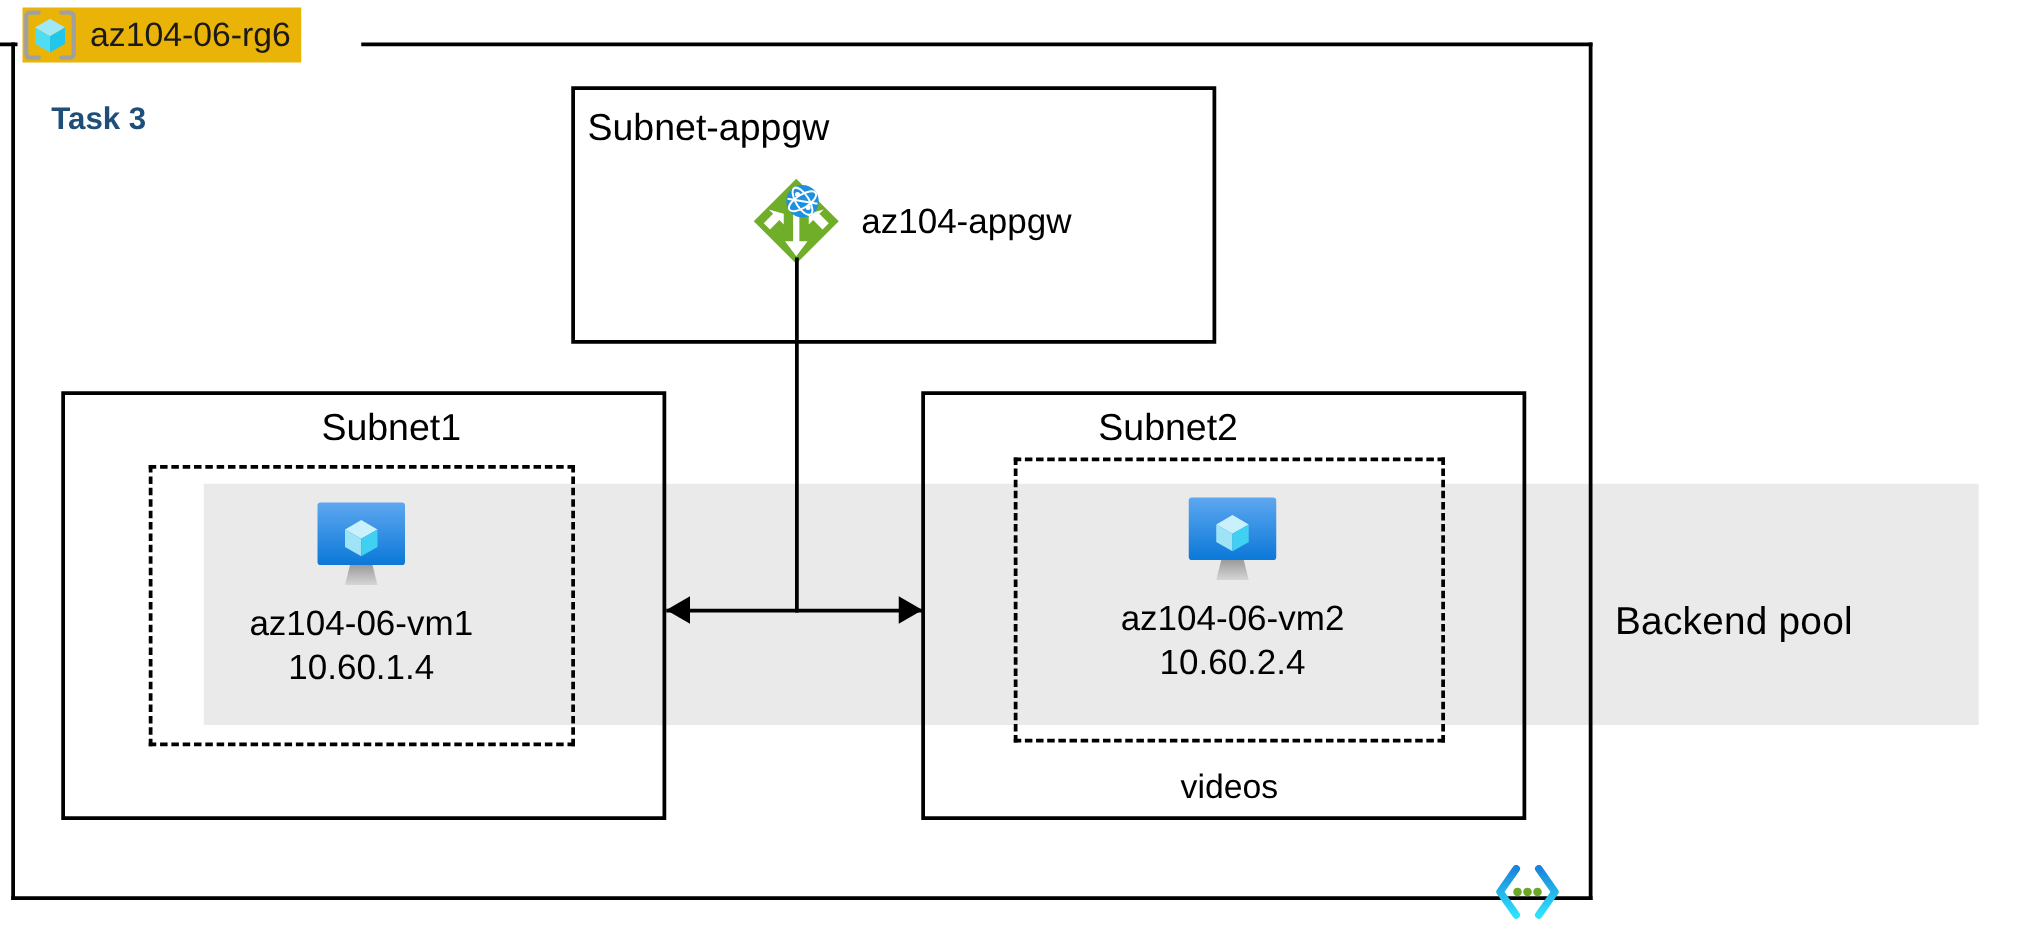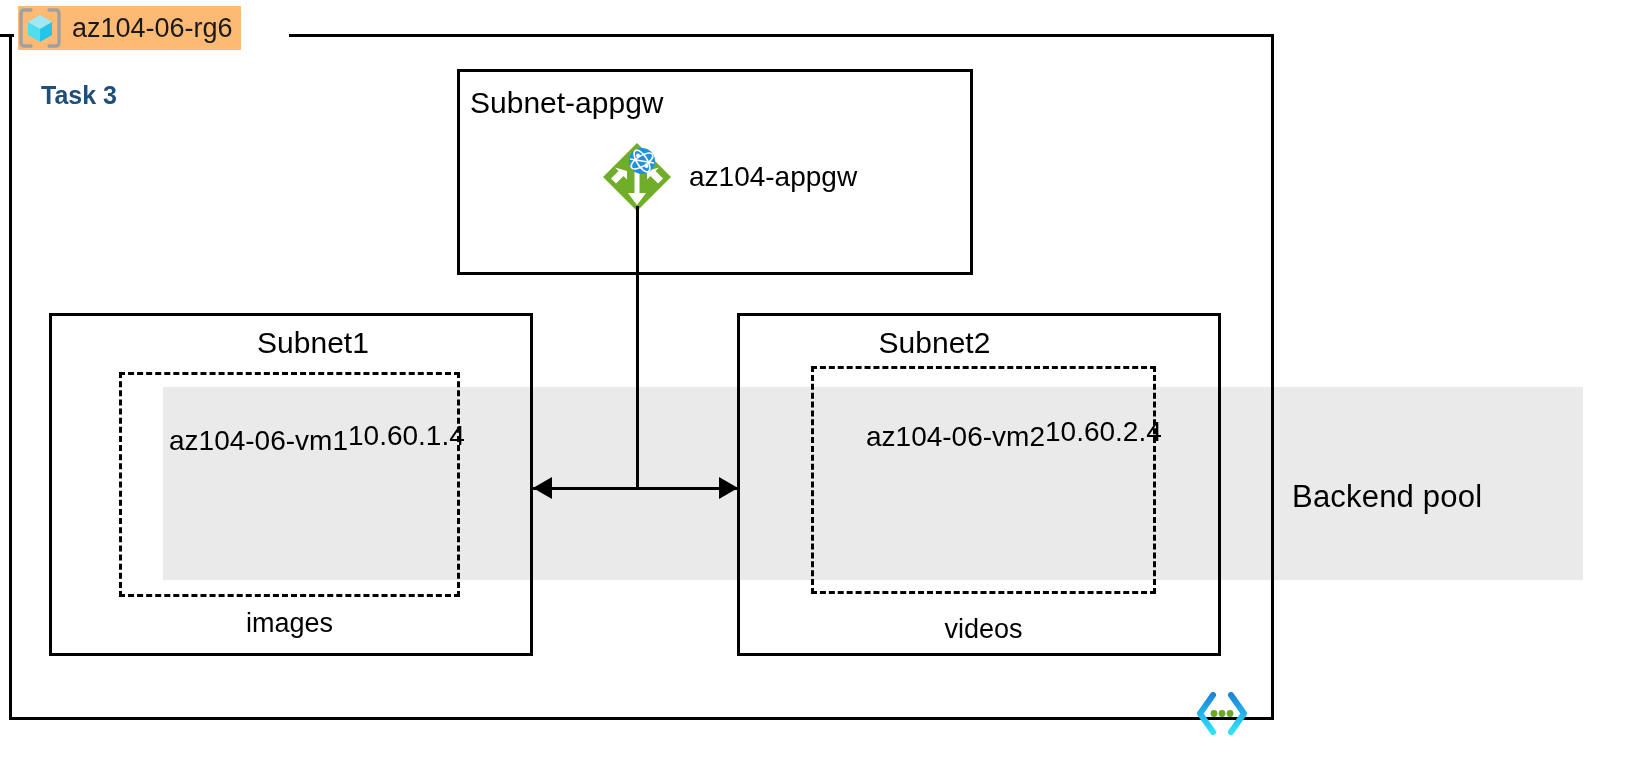--- a/index.html
+++ b/index.html
@@ -81,21 +81,21 @@
     background: #000000;
   }
 
   .rg-header {
     position: absolute;
     left: 18px;
     top: 6px;
     display: flex;
     align-items: center;
     gap: 10px;
-    background: #fdba74;
+    background: #eab308;
     padding-right: 8px;
   }
   .rg-icon {
     width: 44px;
     height: 44px;
     flex: 0 0 auto;
   }
   .rg-title {
     font-size: 27px;
     color: #1a1a1a;
@@ -179,20 +179,21 @@
     left: 811px;
     top: 366px;
     width: 345px;
     height: 228px;
   }
 
   
   .vm-block {
     position: absolute;
     display: flex;
+    flex-direction: column;
     align-items: center;
     justify-content: space-between;
   }
   #vm1-block { left: 169px; top: 400px; width: 240px; }
   #vm2-block { left: 866px; top: 396px; width: 240px; }
 
   .vm-icon {
     width: 78px;
     height: 72px;
   }
@@ -355,21 +356,20 @@
       </defs>
       <path d="M31 48 H47 L52 68 H26 Z" fill="url(#vmstand1)"></path>
       <rect x="4" y="2" width="70" height="50" rx="2.5" fill="url(#vmscr1)"></rect>
       <polygon points="39,16 52,23.5 39,31 26,23.5" fill="#C9F0FB"></polygon>
       <polygon points="26,23.5 39,31 39,45 26,37.5" fill="#9FE3F7"></polygon>
       <polygon points="52,23.5 39,31 39,45 52,37.5" fill="#3FD0F2"></polygon>
     </svg>
     <span class="vm-name">az104-06-vm1</span>
     <span class="vm-ip">10.60.1.4</span>
   </div>
-  <div class="storage-label" id="storage1-label">images</div>
 
   <div class="subnet-box" id="subnet2-box"></div>
   <div class="subnet-title" id="subnet2-title">Subnet2</div>
   <div class="dashed-box" id="dashed2"></div>
   <div class="vm-block" id="vm2-block">
     <svg class="vm-icon" viewBox="0 0 78 72">
       <defs>
         <linearGradient id="vmscr2" x1="0" y1="0" x2="0" y2="1">
           <stop offset="0%" stop-color="#5EA7F0"></stop>
           <stop offset="100%" stop-color="#0B78D8"></stop>

